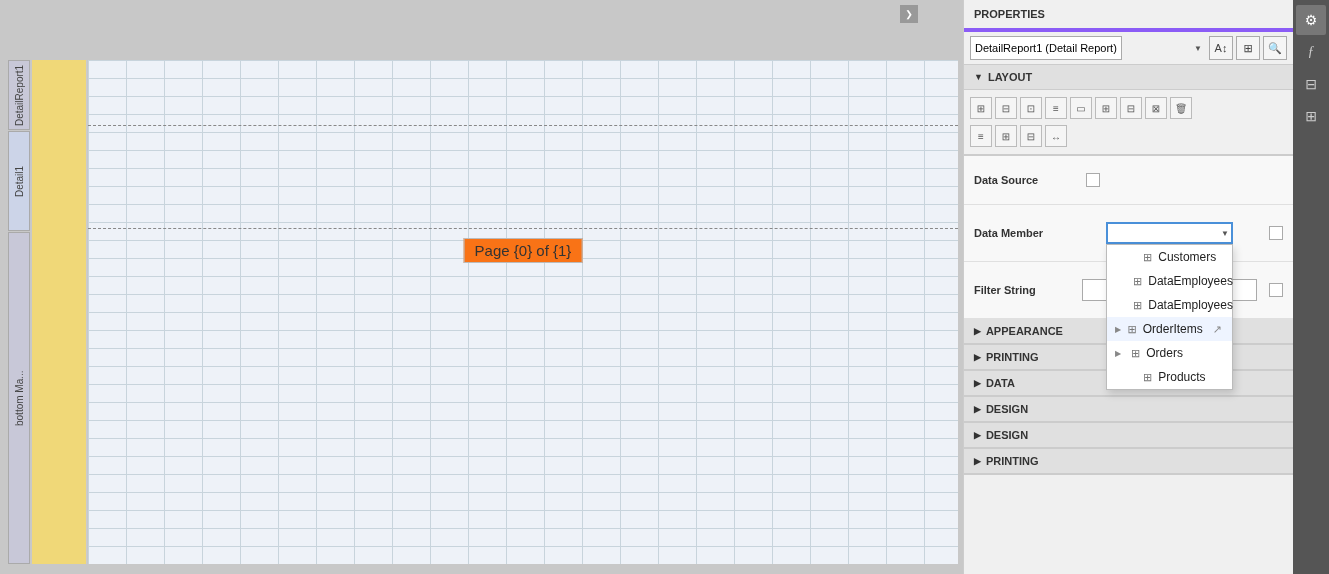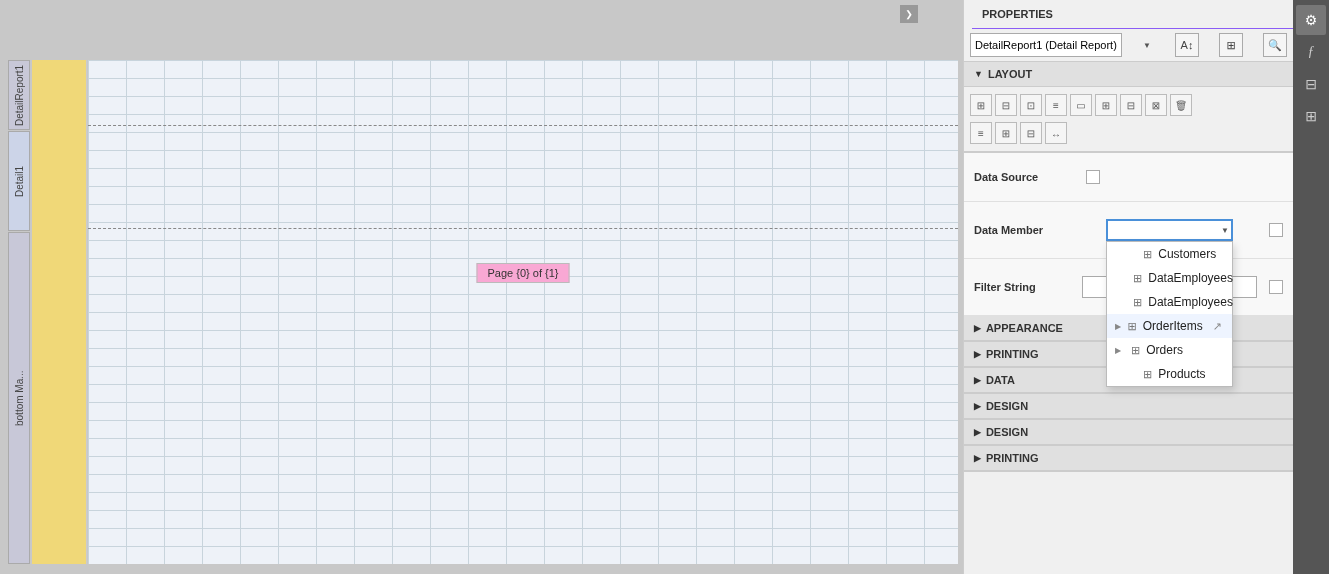--- a/index.html
+++ b/index.html
@@ -68,29 +68,28 @@
     .panel-section-header .arrow {
       font-size: 9px;
     }
 
     .properties-header {
       padding: 8px 10px;
       font-size: 11px;
       font-weight: bold;
       color: #333;
       background: #f0f0f0;
-      border-bottom: 1px solid #8b5cf6;
-      margin-left: 8px;
+      border-bottom: 4px solid #8b5cf6;
     }
 
     .toolbar-row {
       display: flex;
       align-items: flex-end;
       padding: 4px 6px;
-      gap: 20px;
+      gap: 3px;
       border-bottom: 1px solid #ccc;
       background: #f0f0f0;
     }
 
     .dropdown-select {
       flex: 1;
       height: 24px;
       font-size: 11px;
       border: 1px solid #aaa;
       background: white;
@@ -303,21 +302,21 @@
 
   <div style="position:absolute; left:88px; top:60px; right:5px; bottom:10px; background:#eef2f8;">
 
     <div style="position:absolute; top:0; left:0; right:0; bottom:0;
       background-image: repeating-linear-gradient(to right, #c8d4dc 0px, #c8d4dc 1px, transparent 1px, transparent 38px), repeating-linear-gradient(to bottom, #c8d4dc 0px, #c8d4dc 1px, transparent 1px, transparent 18px);"></div>
 
     <div style="position:absolute; top:65px; left:0; right:0; height:1px; border-top:1px dashed #888;"></div>
 
     <div style="position:absolute; top:168px; left:0; right:0; height:1px; border-top:1px dashed #888;"></div>
 
-    <div style="position:absolute; left:50%; top:203px; transform:translateX(-50%); background:#f9a8d4; border:1px solid #bbb; padding:3px 10px; font-size:11px; color:#333;">
+    <div style="position:absolute; left:50%; top:178px; transform:translateX(-50%); background:#f97316; border:1px solid #bbb; padding:3px 10px; font-size:15px; color:#333;">
       <span>Page {0} of {1}</span>
     </div>
   </div>
 </div>
 
 <div class="right-panel">
 
   <div class="properties-header">
     <span>PROPERTIES</span>
   </div>

